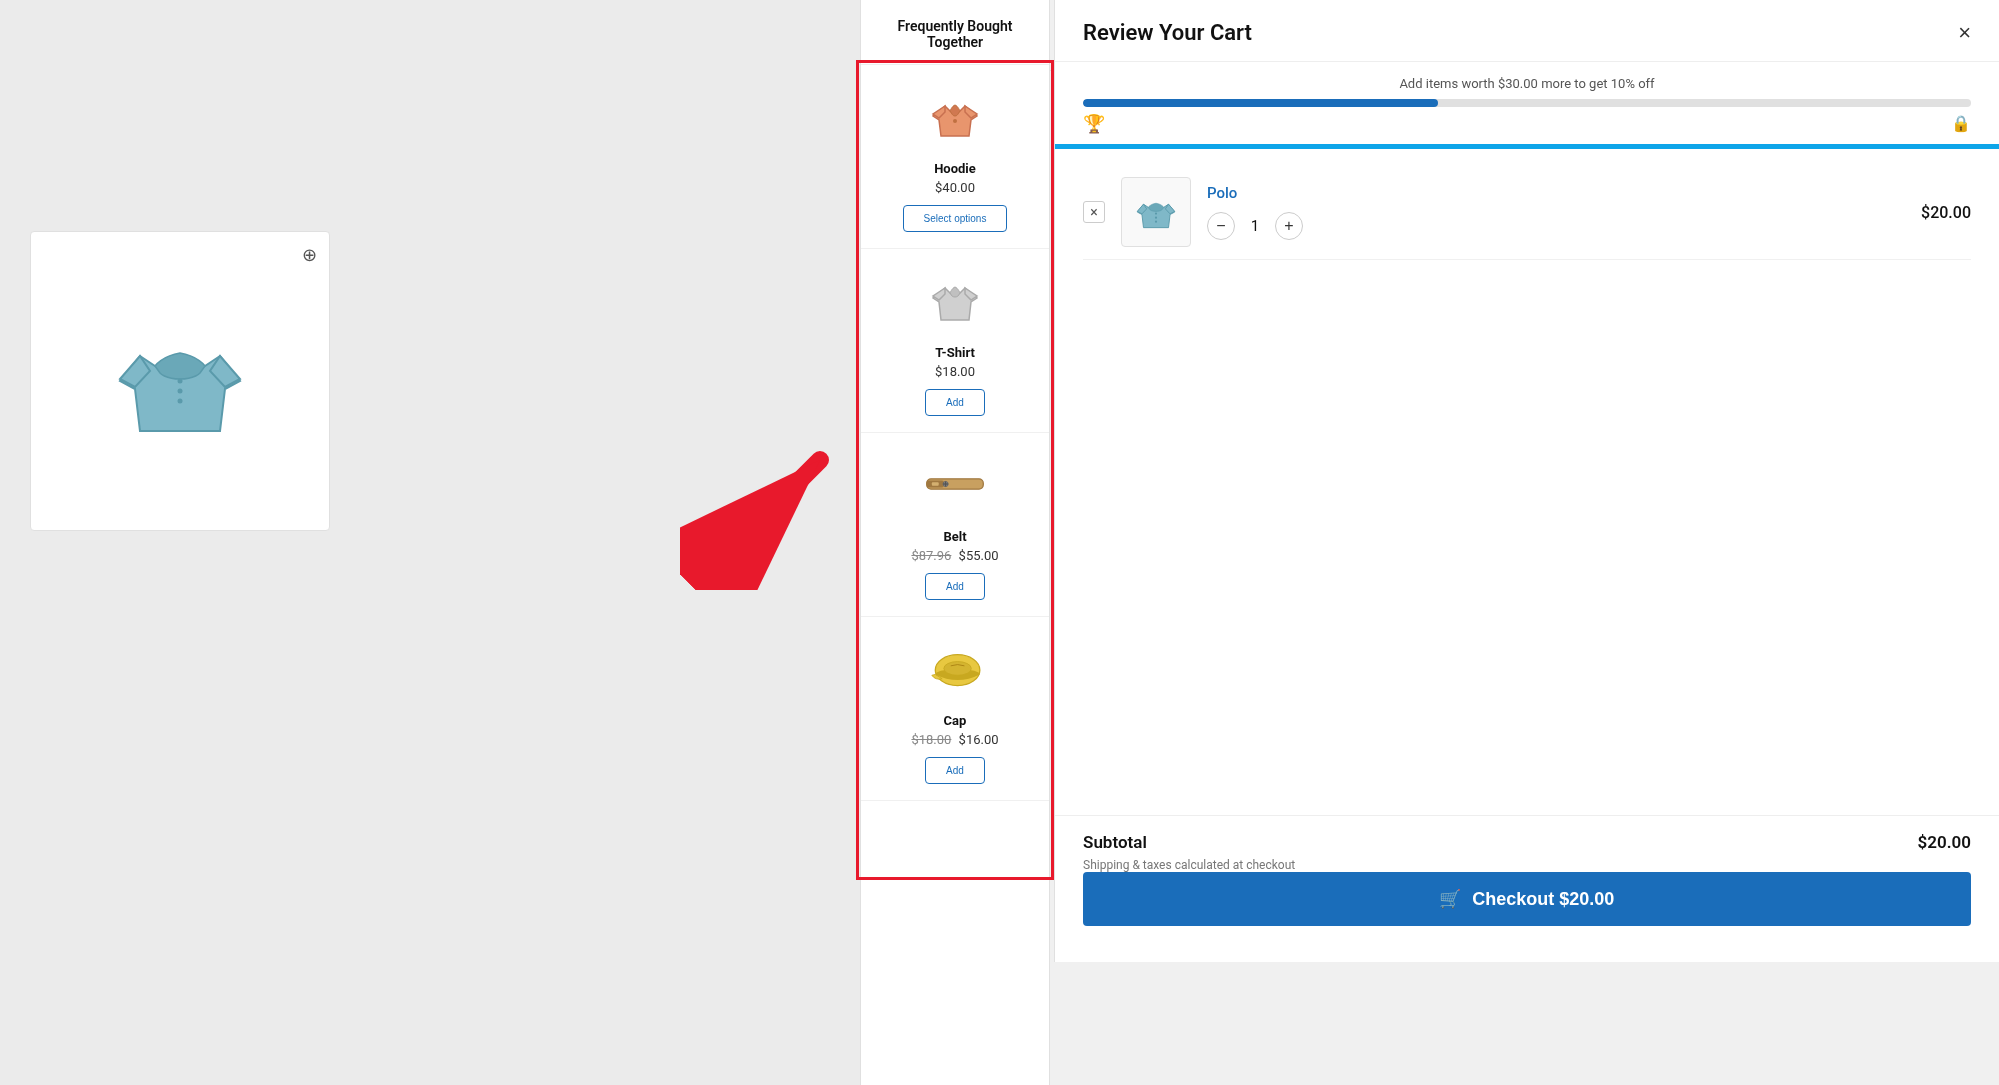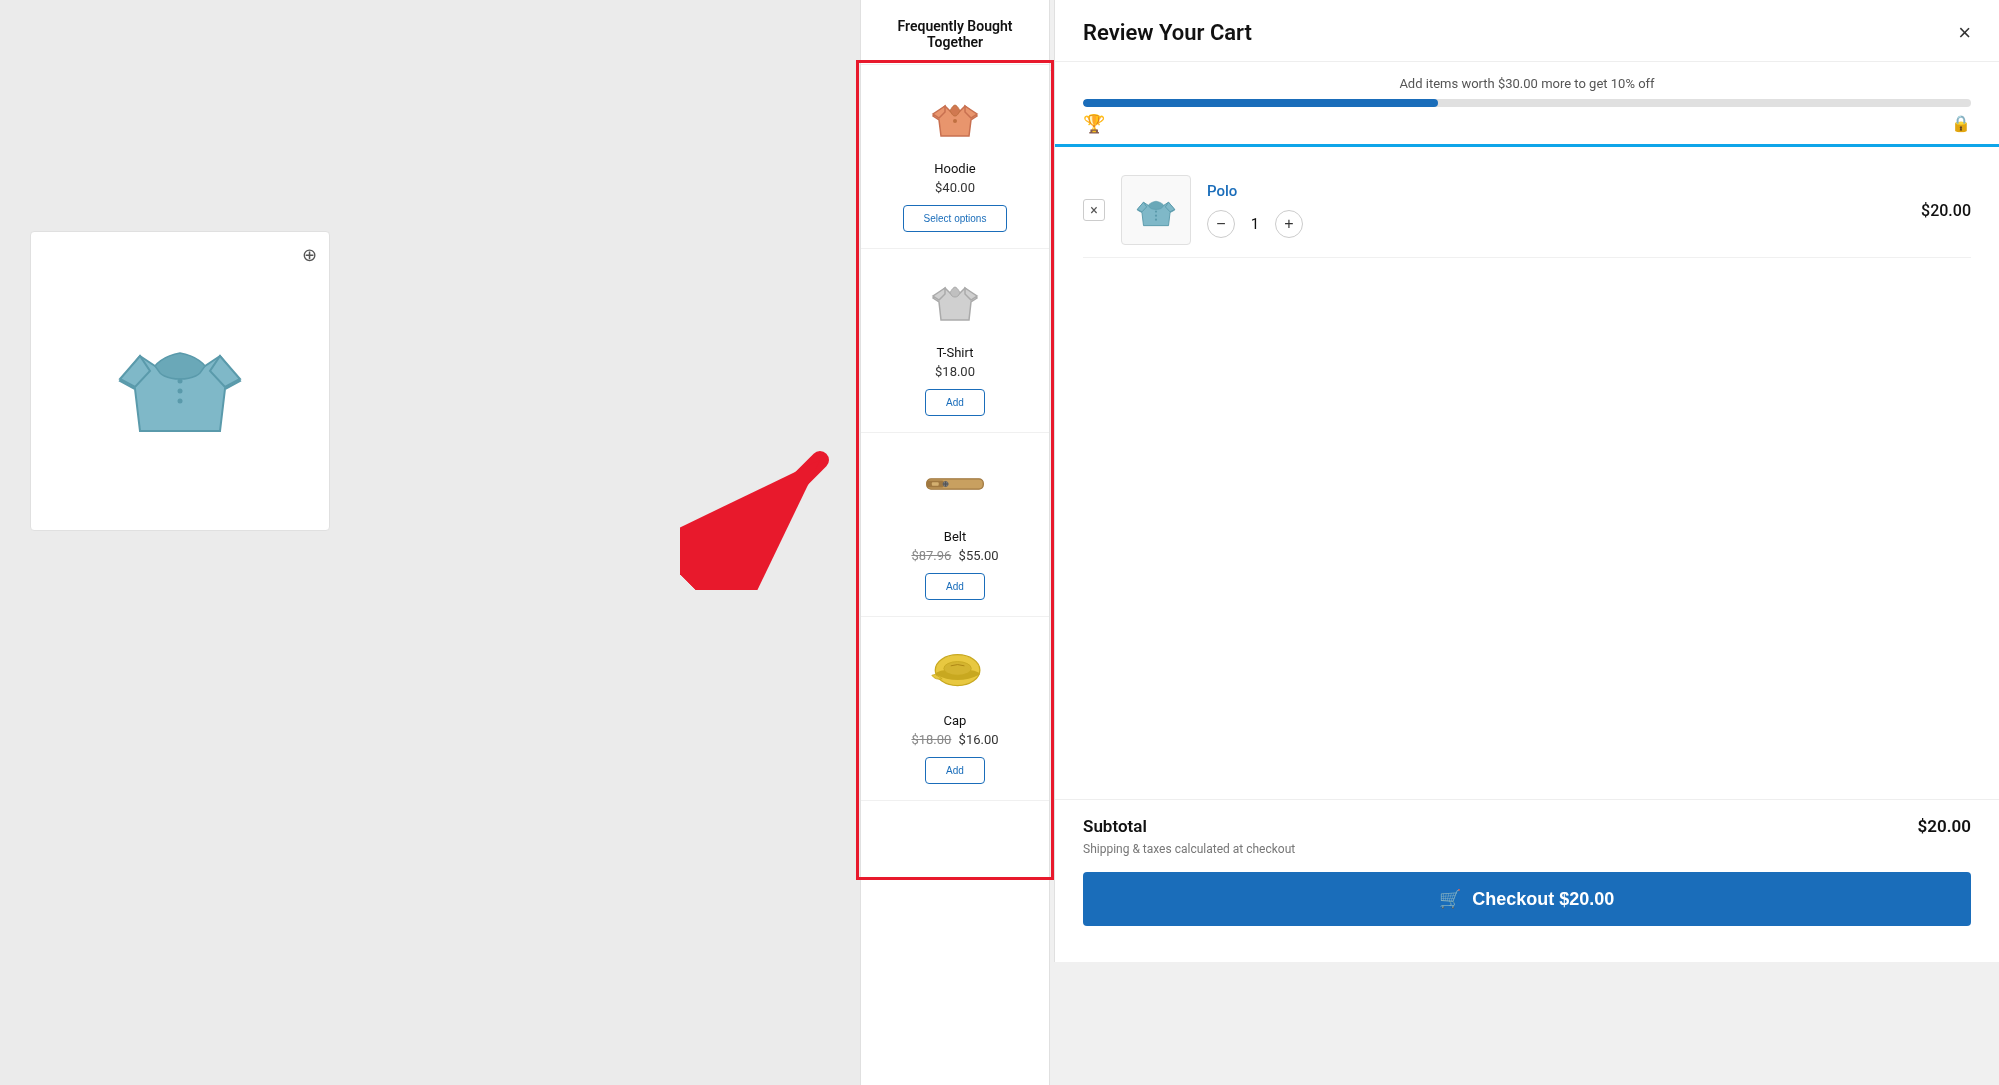--- a/index.html
+++ b/index.html
@@ -161,21 +161,21 @@
     .fbt-item-image {
       width: 70px;
       height: 70px;
       margin: 0 auto 10px;
       display: flex;
       align-items: center;
       justify-content: center;
     }
     .fbt-item-name {
       font-size: 13px;
-      font-weight: 400;
+      font-weight: 700;
       color: #111;
       margin-bottom: 4px;
     }
     .fbt-item-price {
       font-size: 13px;
       color: #333;
       margin-bottom: 10px;
     }
     .fbt-item-price .old-price {
       text-decoration: line-through;
@@ -233,21 +233,21 @@
       background: none;
       border: none;
       font-size: 22px;
       cursor: pointer;
       color: #333;
       line-height: 1;
     }
 
     .cart-progress-section {
       padding: 14px 28px 10px;
-      border-bottom: 3px solid #0ea5e9;
+      border-bottom: 5px solid #0ea5e9;
     }
     .cart-progress-text {
       font-size: 13px;
       color: #555;
       margin-bottom: 8px;
       text-align: center;
     }
     .progress-bar-bg {
       height: 8px;
       background: #e0e0e0;
@@ -345,21 +345,20 @@
       color: #111;
     }
     .subtotal-value {
       font-size: 17px;
       font-weight: 600;
       color: #111;
     }
     .shipping-note {
       font-size: 12px;
       color: #777;
-      margin-bottom: 16px;
     }
     .checkout-btn {
       width: 100%;
       background: #1a6dba;
       color: #fff;
       border: none;
       padding: 16px;
       border-radius: 4px;
       font-size: 18px;
       font-weight: 600;

